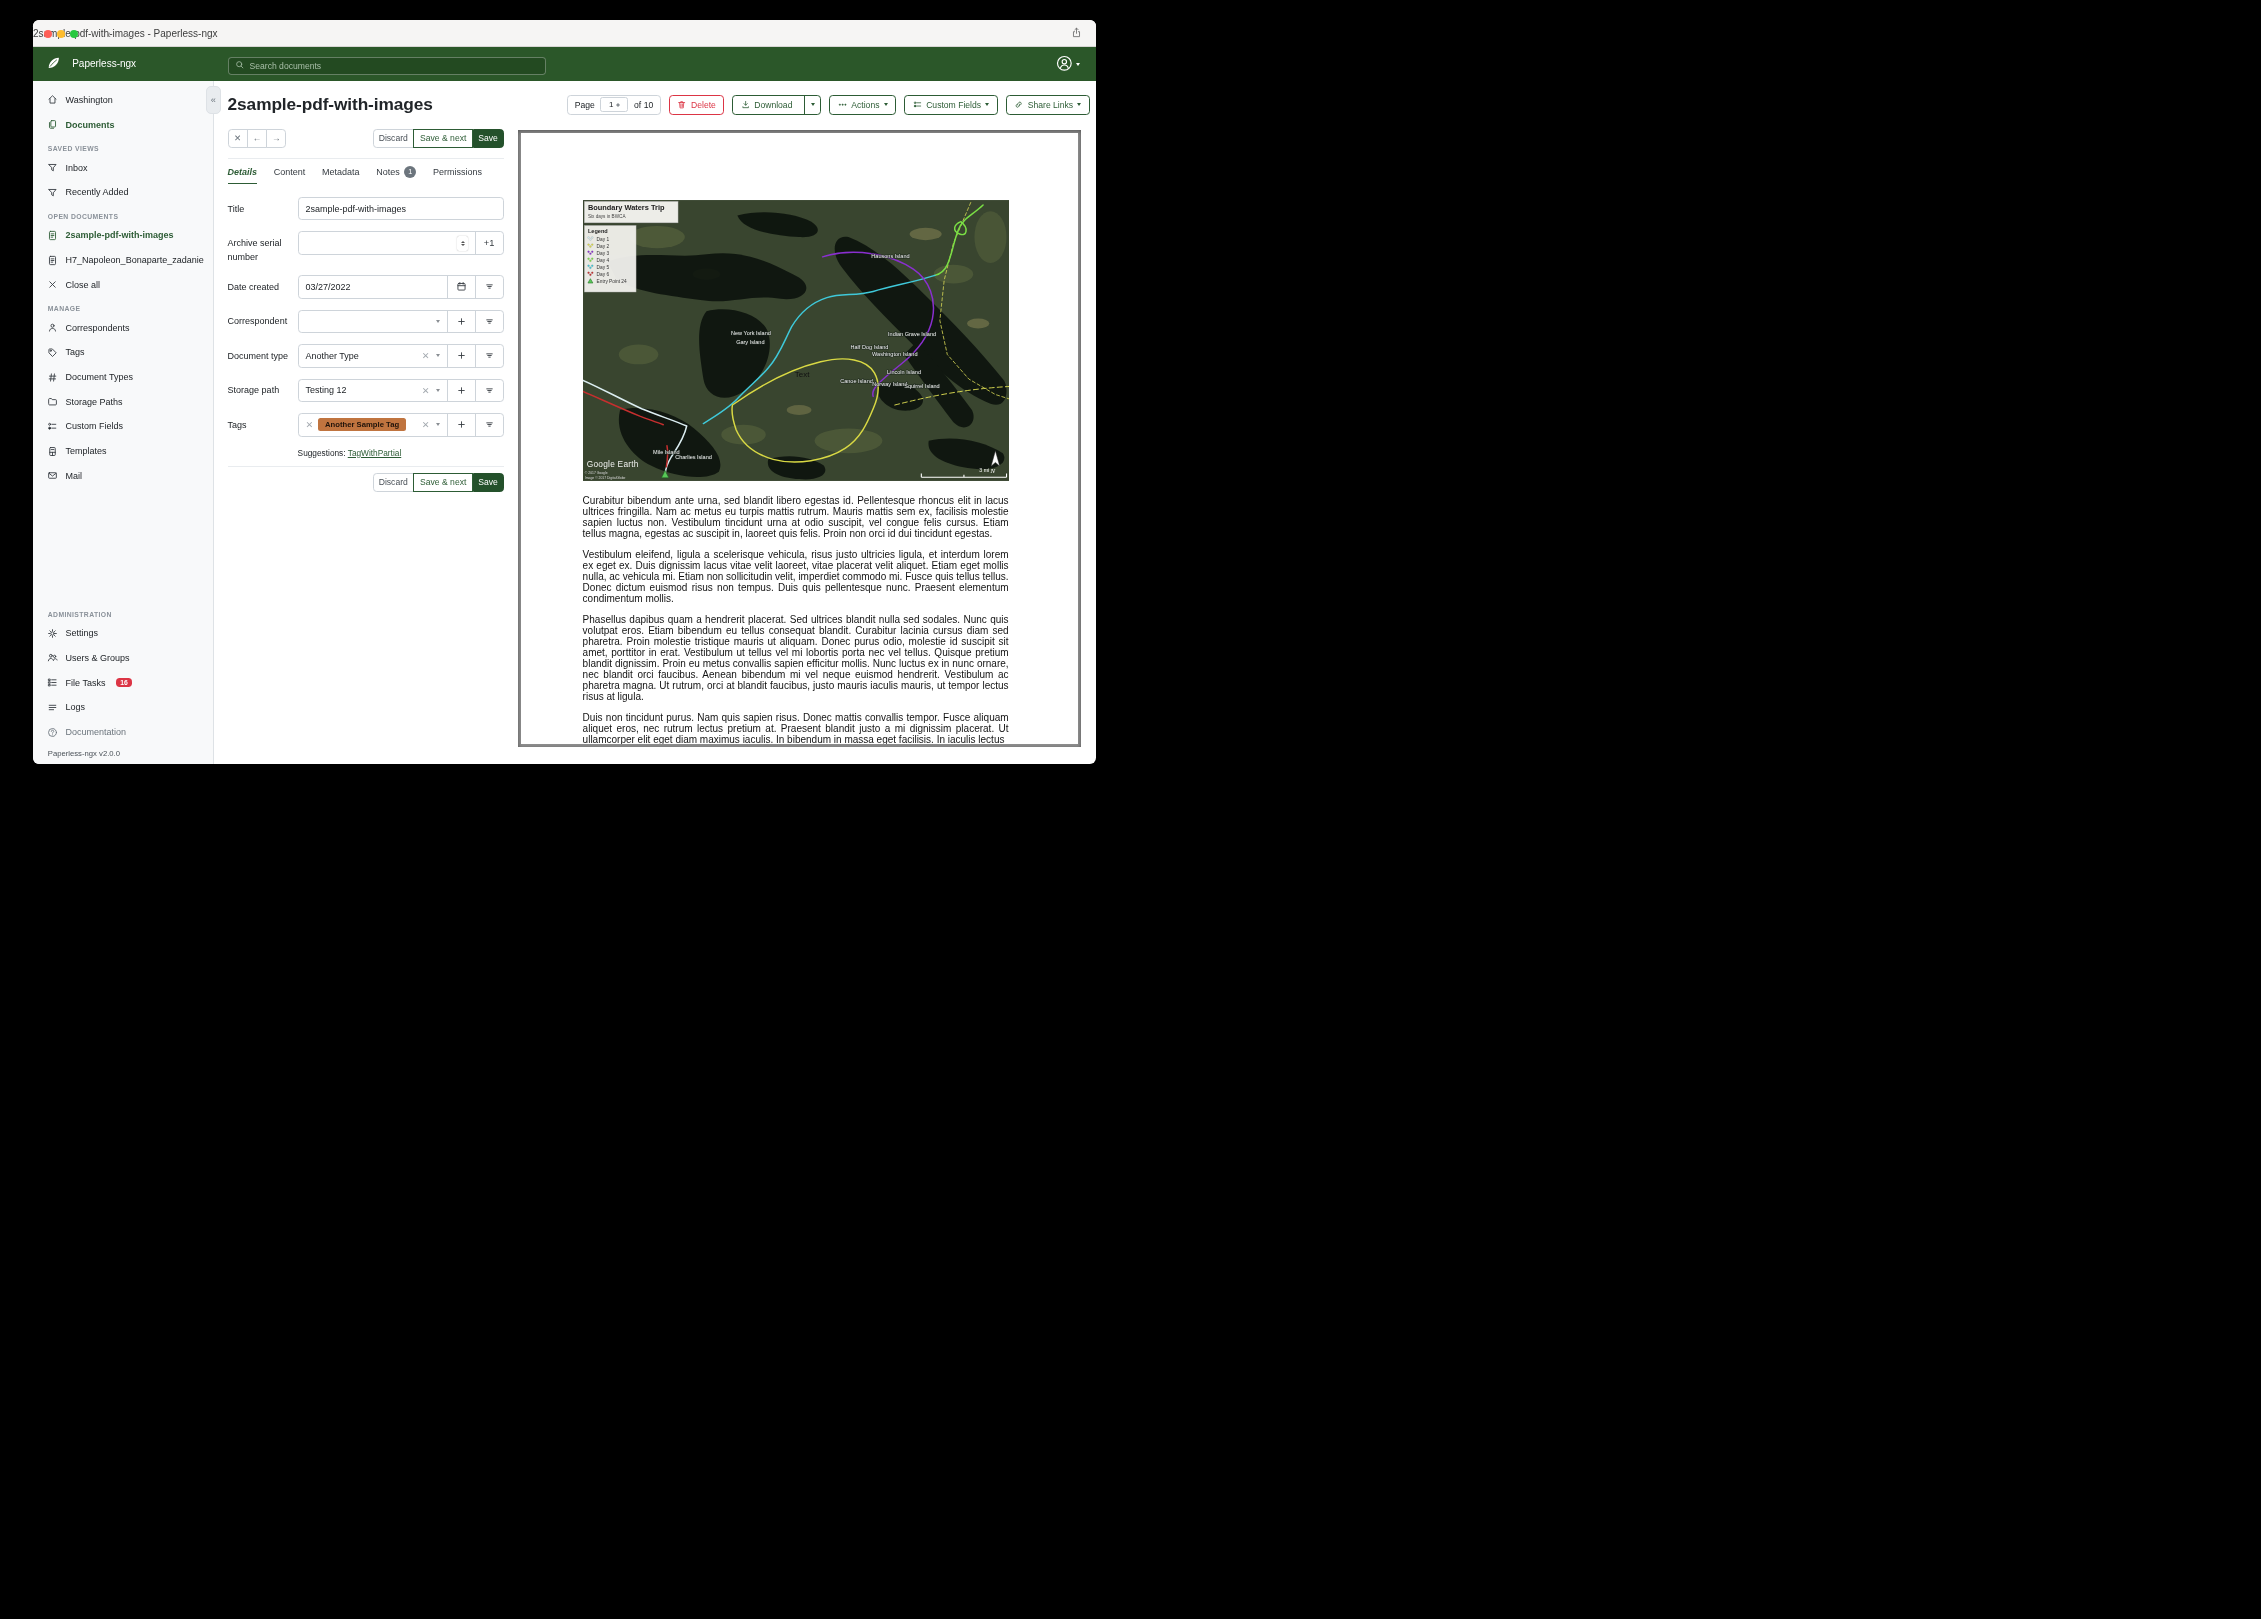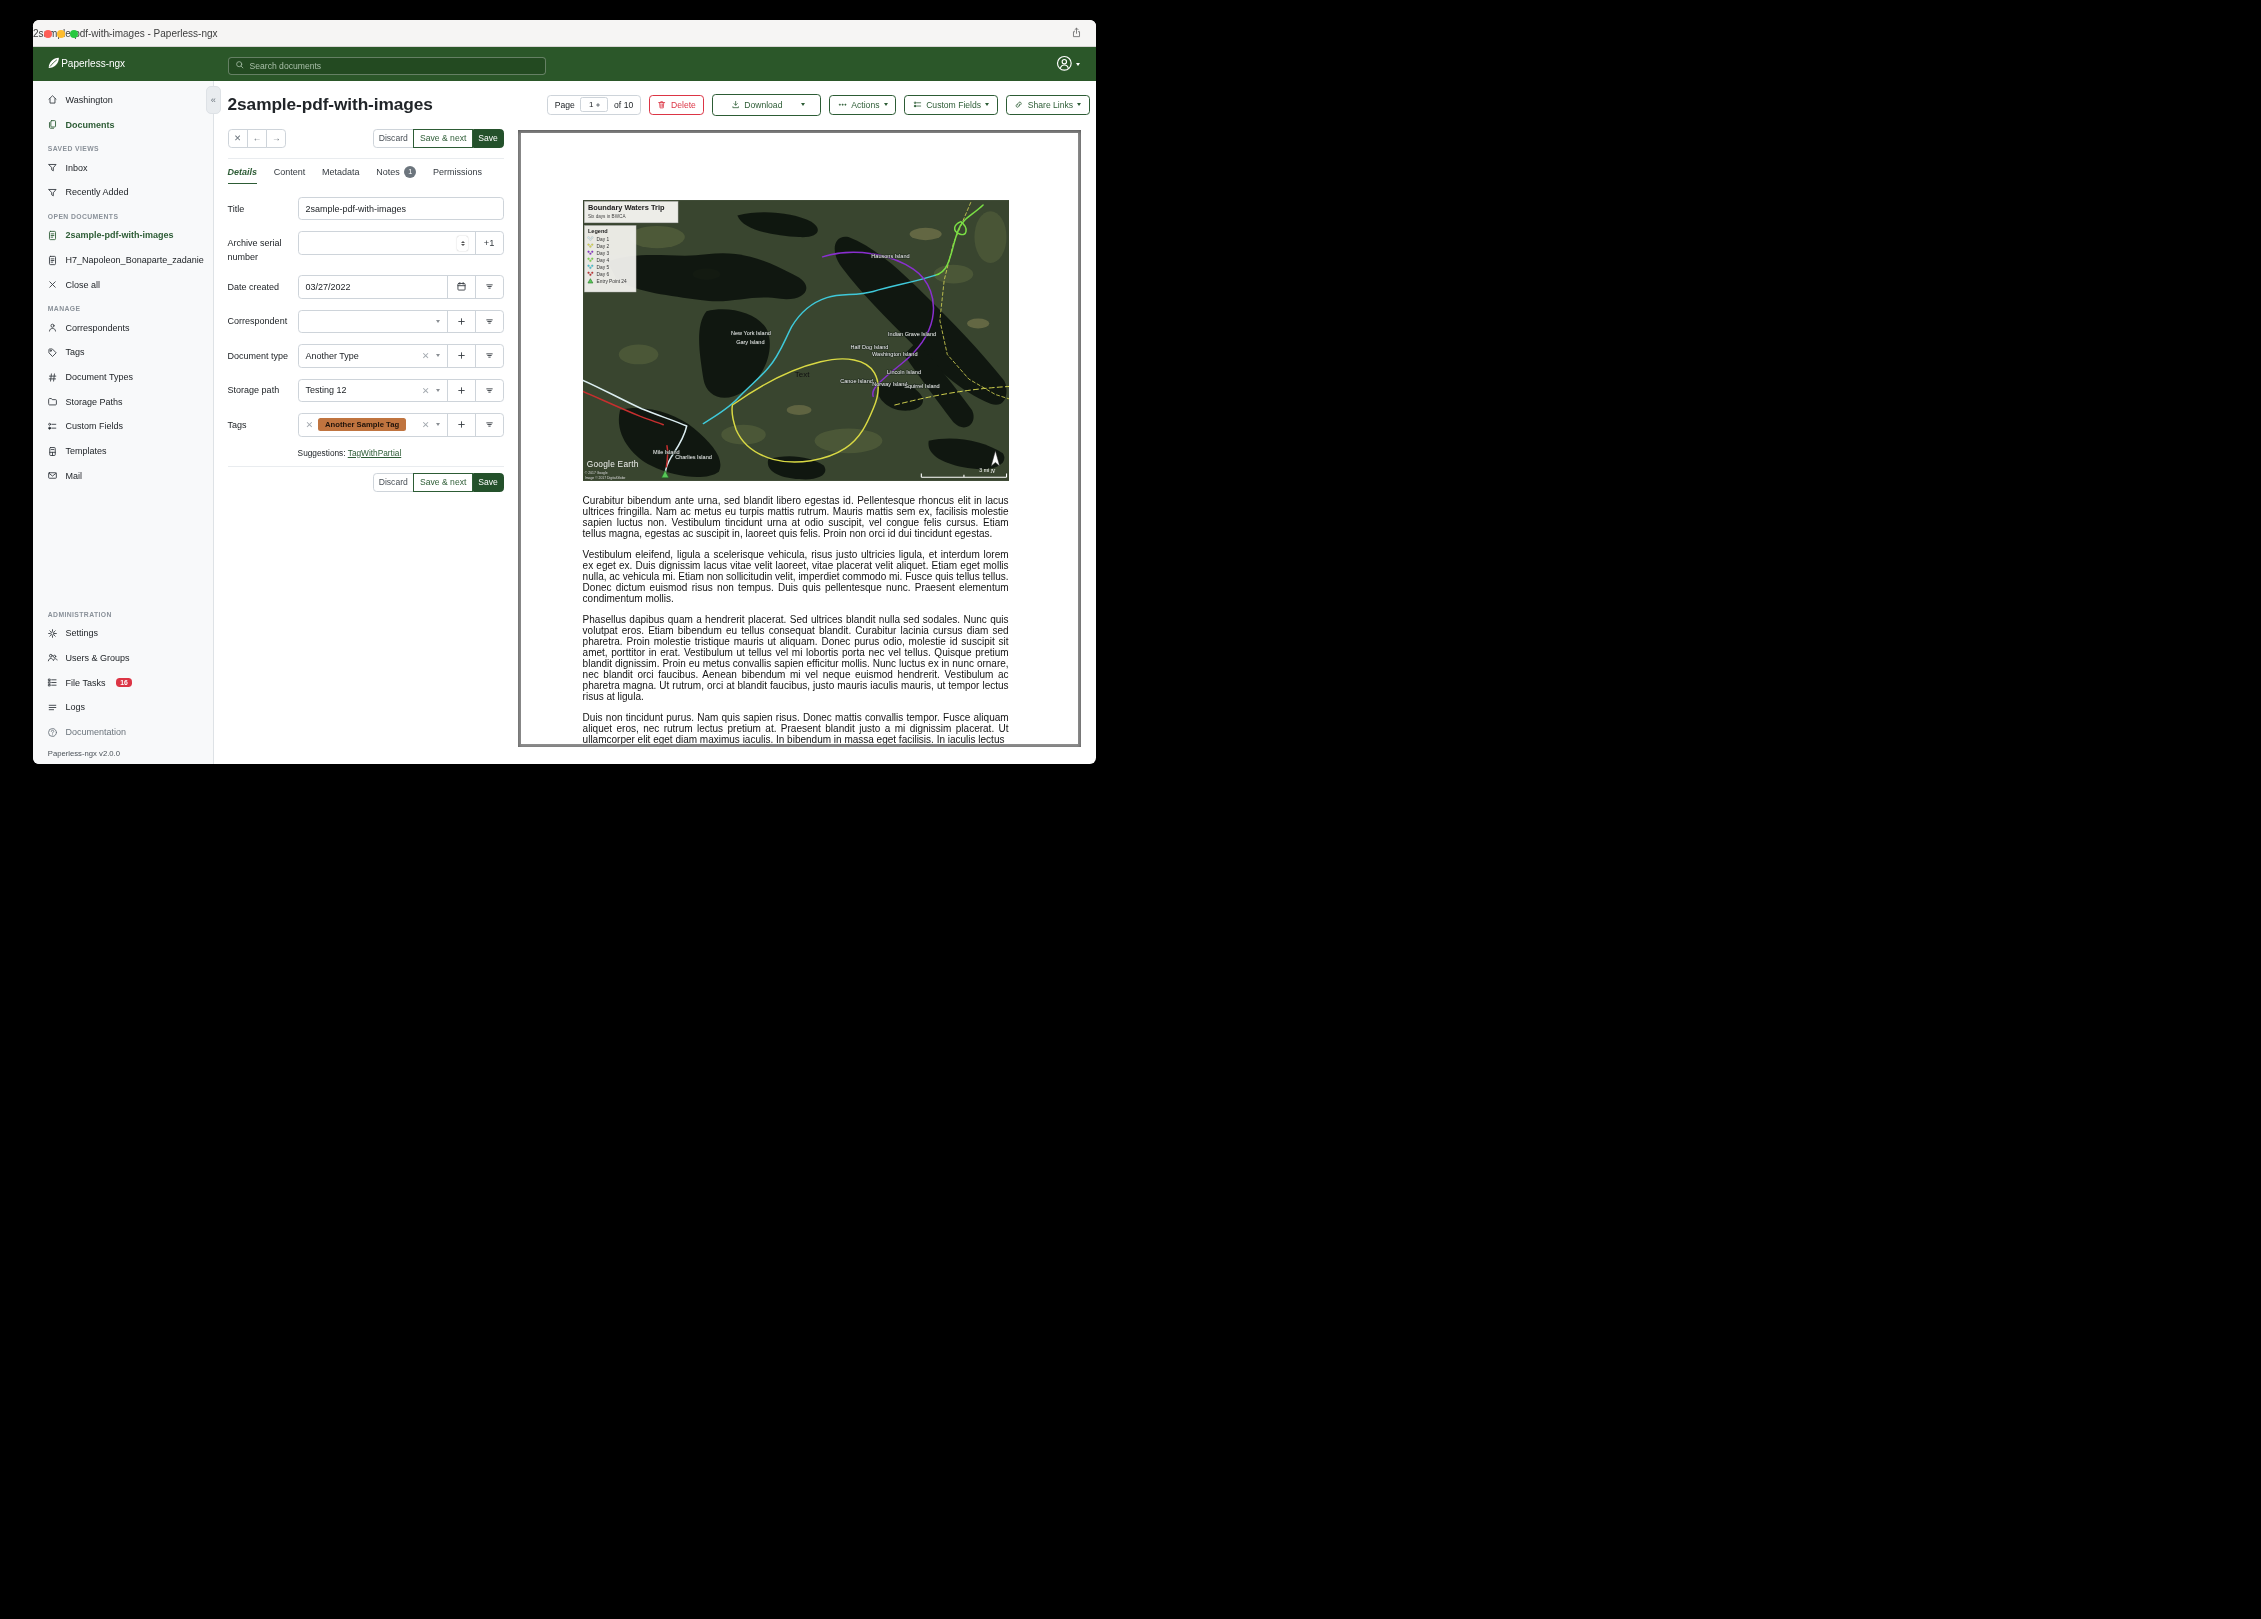--- a/index.html
+++ b/index.html
@@ -12,21 +12,21 @@
   .lights { position:absolute; left:10.5px; top:9.3px; display:flex; gap:5px; }
   .light { width:8px; height:8px; border-radius:50%; }
   .light.r{background:#ff5f57}.light.y{background:#febc2e}.light.g{background:#28c840}
   .navchev { position:absolute; top:0; height:26.5px; display:flex; align-items:center; color:#7d7d7d; font-size:11.7px; }
   .navchev.back{left:74px}.navchev.fwd{left:93px;color:#b5b5b5}
   .win-title { width:100%; text-align:left; font-size:10px; color:#3d3d3d; font-weight:700; }
   .share-ic { position:absolute; right:13.6px; top:6.8px; color:#6f6f6f; }
 
   
   .navbar { height:34px; background:#2b5729; display:flex; align-items:center; position:relative; }
-  .brand { display:flex; align-items:center; gap:1px; margin-left:13.6px; color:#fff; font-size:10px; }
+  .brand { display:flex; align-items:center; gap:12px; margin-left:13.6px; color:#fff; font-size:10px; }
   .search { position:absolute; left:195px; top:10px; width:318px; height:18.5px; background:#234a21; border:0.6px solid rgba(255,255,255,.3); border-radius:3.7px; display:flex; align-items:center; padding:0 6.2px; gap:5px; color:#a9bfa9; font-size:8.6px; }
   .avatar { position:absolute; right:16px; top:8px; display:flex; align-items:center; gap:3.1px; color:#fff; }
   .caret { width:0; height:0; border-left:2.5px solid transparent; border-right:2.5px solid transparent; border-top:3.1px solid currentColor; display:inline-block; }
 
   .body { display:flex; height:683px; }
 
   
   .sidebar { width:181px; background:#f8f9fa; border-right:0.6px solid #dee2e6; position:relative; display:flex; flex-direction:column; padding:8.6px 7.4px 5px 7.4px; flex-shrink:0; }
   .collapse-btn { position:absolute; right:-8px; top:5px; width:15.4px; height:28px; background:#e9ecef; border:0.6px solid #dee2e6; border-radius:5px; color:#6c757d; font-size:9.3px; display:flex; align-items:center; justify-content:center; z-index:5; }
   .side-hdr { font-size:6.8px; font-weight:700; letter-spacing:0.4px; color:#8a9199; margin:10px 0 5px 7.4px; }
@@ -49,21 +49,21 @@
   .tb-btn { height:20.4px; border:0.6px solid #2d5c35; color:#2d5c35; background:#fff; border-radius:3.7px; display:flex; align-items:center; gap:4.3px; padding:0 7.4px; font-size:8.6px; }
   .tb-btn svg { stroke:#2d5c35; }
   .tb-btn.red { border-color:#dc3545; color:#dc3545; }
   .tb-btn.red svg { stroke:#dc3545; }
   .page-group { height:20.4px; border:0.6px solid #ced4da; border-radius:3.7px; background:#fff; display:flex; align-items:center; gap:5.6px; padding:0 6.8px; font-size:8.6px; color:#212529; }
   .page-input { width:28px; height:15px; border:0.6px solid #ced4da; border-radius:2.5px; display:flex; align-items:center; justify-content:center; gap:2.5px; font-size:8px; }
   .stepper { display:flex; flex-direction:column; gap:0.6px; color:#8a8f94; }
   .stepper i { width:0;height:0;border-left:2.2px solid transparent;border-right:2.2px solid transparent; display:block; }
   .stepper i.up { border-bottom:2.5px solid currentColor; }
   .stepper i.dn { border-top:2.5px solid currentColor; }
-  .split { display:flex; padding:10px; overflow:hidden; }
+  .split { display:flex; padding:0; overflow:hidden; }
   .split > span { display:flex; align-items:center; gap:4.3px; padding:0 7.4px; height:100%; }
   .split > .caret-seg { border-left:0.6px solid #2d5c35; padding:0 5.6px; }
 
   
   .row-flex { display:flex; align-items:center; }
   .btn-joined { display:flex; }
   .btn-joined > button { height:19px; background:#fff; border:0.6px solid #ced4da; font-size:8.6px; font-family:inherit; display:flex; align-items:center; justify-content:center; color:#6c757d; }
   .btn-joined > button + button { margin-left:-0.6px; }
   .btn-joined > button:first-child { border-radius:3.7px 0 0 3.7px; }
   .btn-joined > button:last-child { border-radius:0 3.7px 3.7px 0; }

